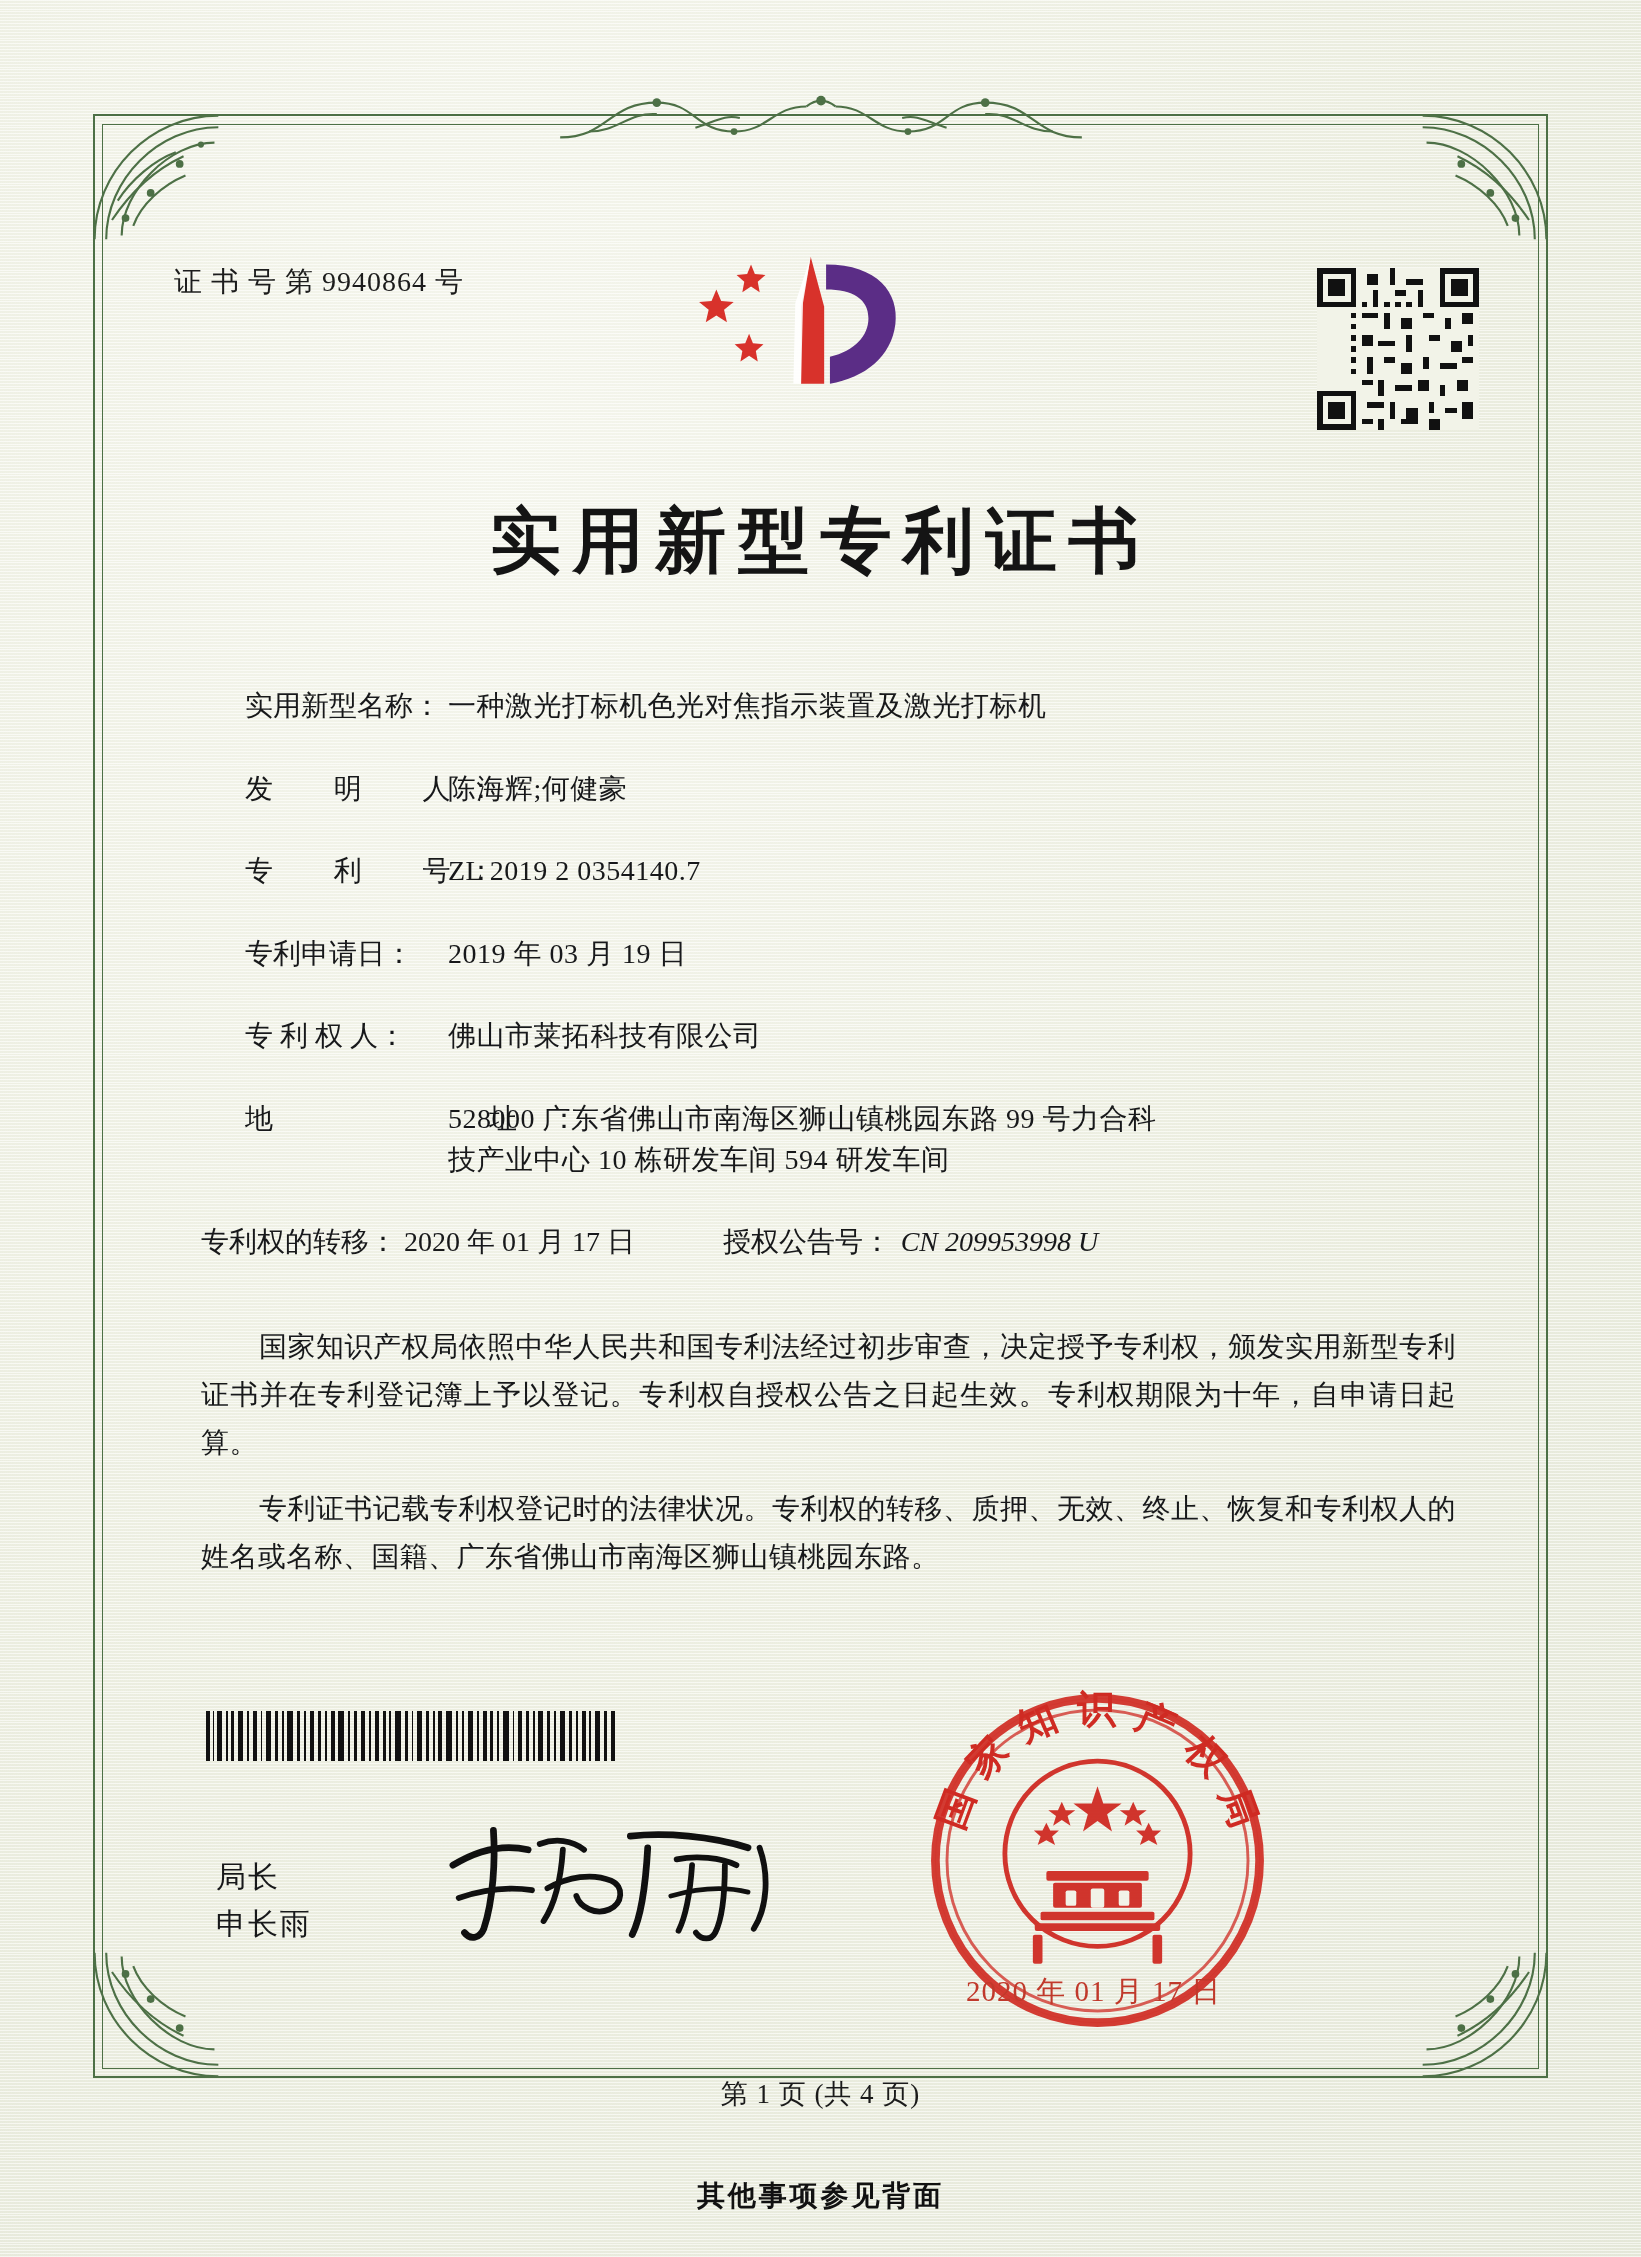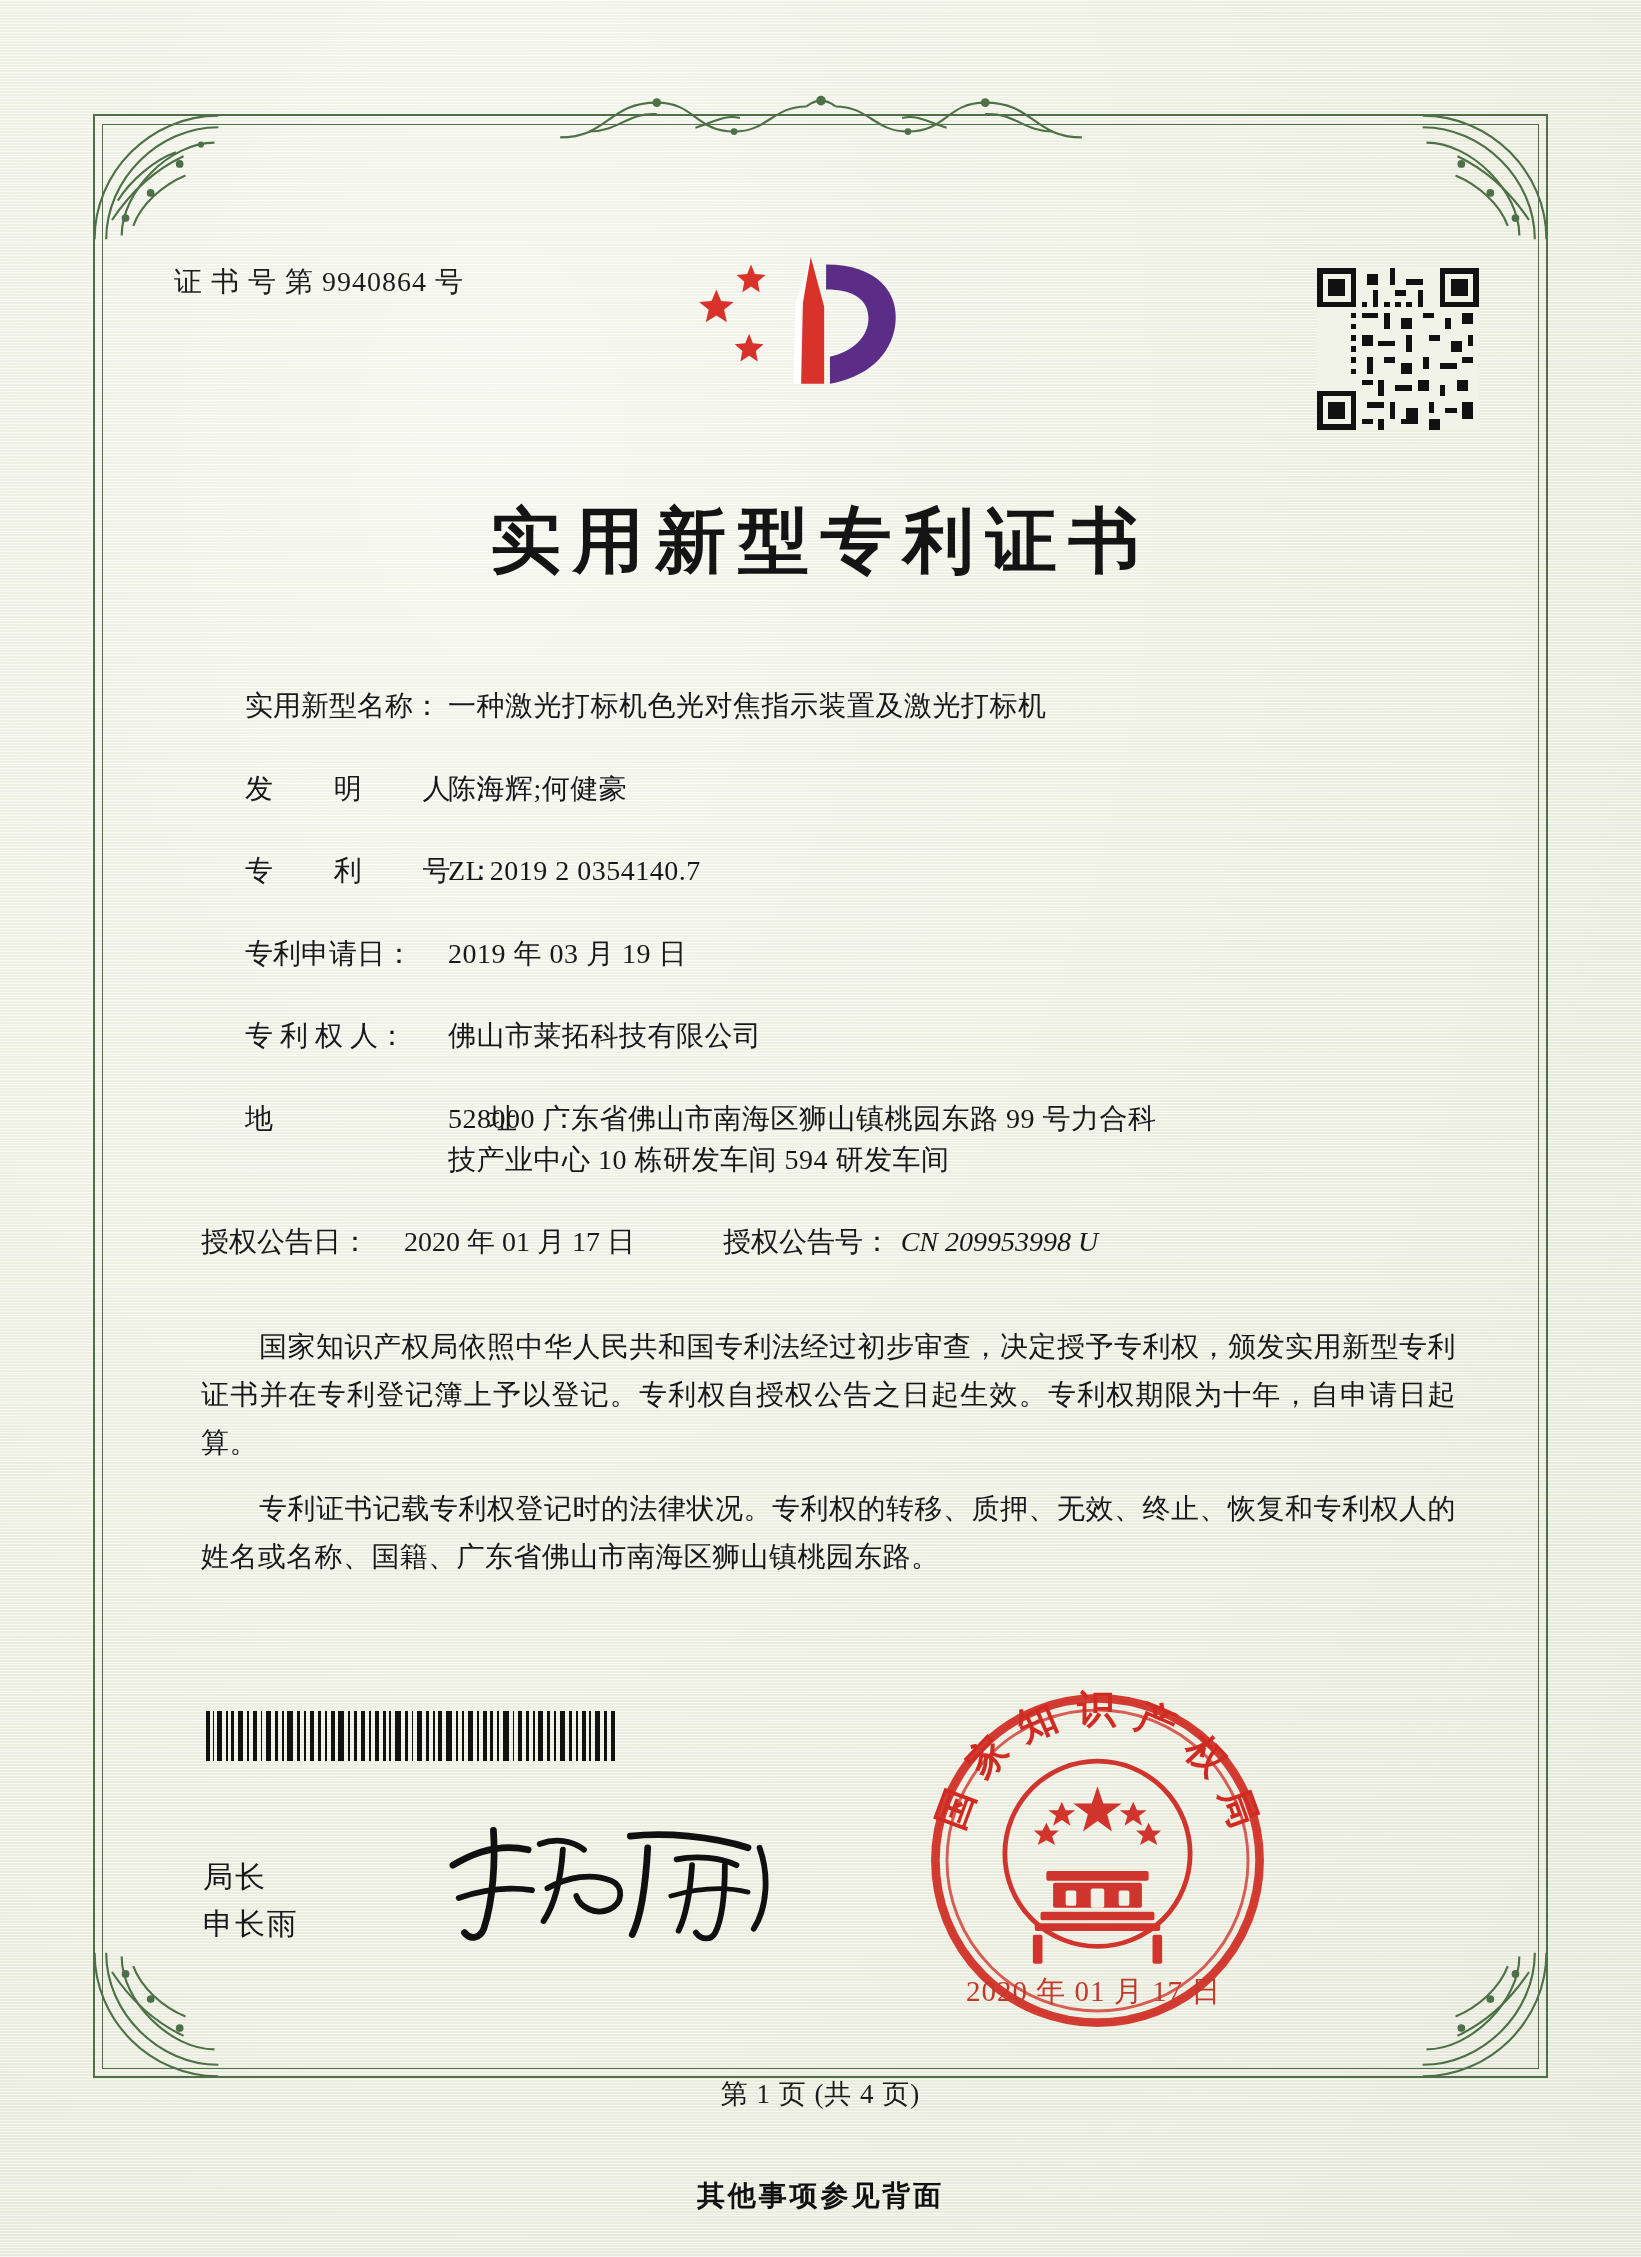--- a/index.html
+++ b/index.html
@@ -161,21 +161,21 @@
     left: 205px;
     top: 1711px;
     width: 415px;
     height: 50px;
   }
   .barcode svg { width: 100%; height: 100%; display: block; }
 
   
   .sig-block {
     position: absolute;
-    left: 203px;
+    left: 216px;
     top: 1854px;
     font-size: 30px;
     color: #17181a;
     line-height: 1.55;
     letter-spacing: 1.9px;
   }
   .signature {
     position: absolute;
     left: 439px;
     top: 1815px;
@@ -451,21 +451,21 @@
 
     <div class="field-row">
       <div class="field-label sp3">地　　　址：</div>
       <div class="field-value">
         <span class="l1">528000 广东省佛山市南海区狮山镇桃园东路 99 号力合科</span>
         <span class="l2">技产业中心 10 栋研发车间 594 研发车间</span>
       </div>
     </div>
 
     <div class="row-inline">
-      <div class="seg1-label">授权公告日：</div>
+      <div class="seg1-label">专利权的转移：</div>
       <div class="seg1-value">2020 年 01 月 17 日</div>
       <div class="seg2-label">授权公告号：</div>
       <div class="seg2-value">CN 209953998 U</div>
     </div>
 
   </div>
 
   <div class="paras">
     <p>国家知识产权局依照中华人民共和国专利法经过初步审查，决定授予专利权，颁发实用新型专利证书并在专利登记簿上予以登记。专利权自授权公告之日起生效。专利权期限为十年，自申请日起算。</p>
     <p>专利证书记载专利权登记时的法律状况。专利权的转移、质押、无效、终止、恢复和专利权人的姓名或名称、国籍、广东省佛山市南海区狮山镇桃园东路。</p>

